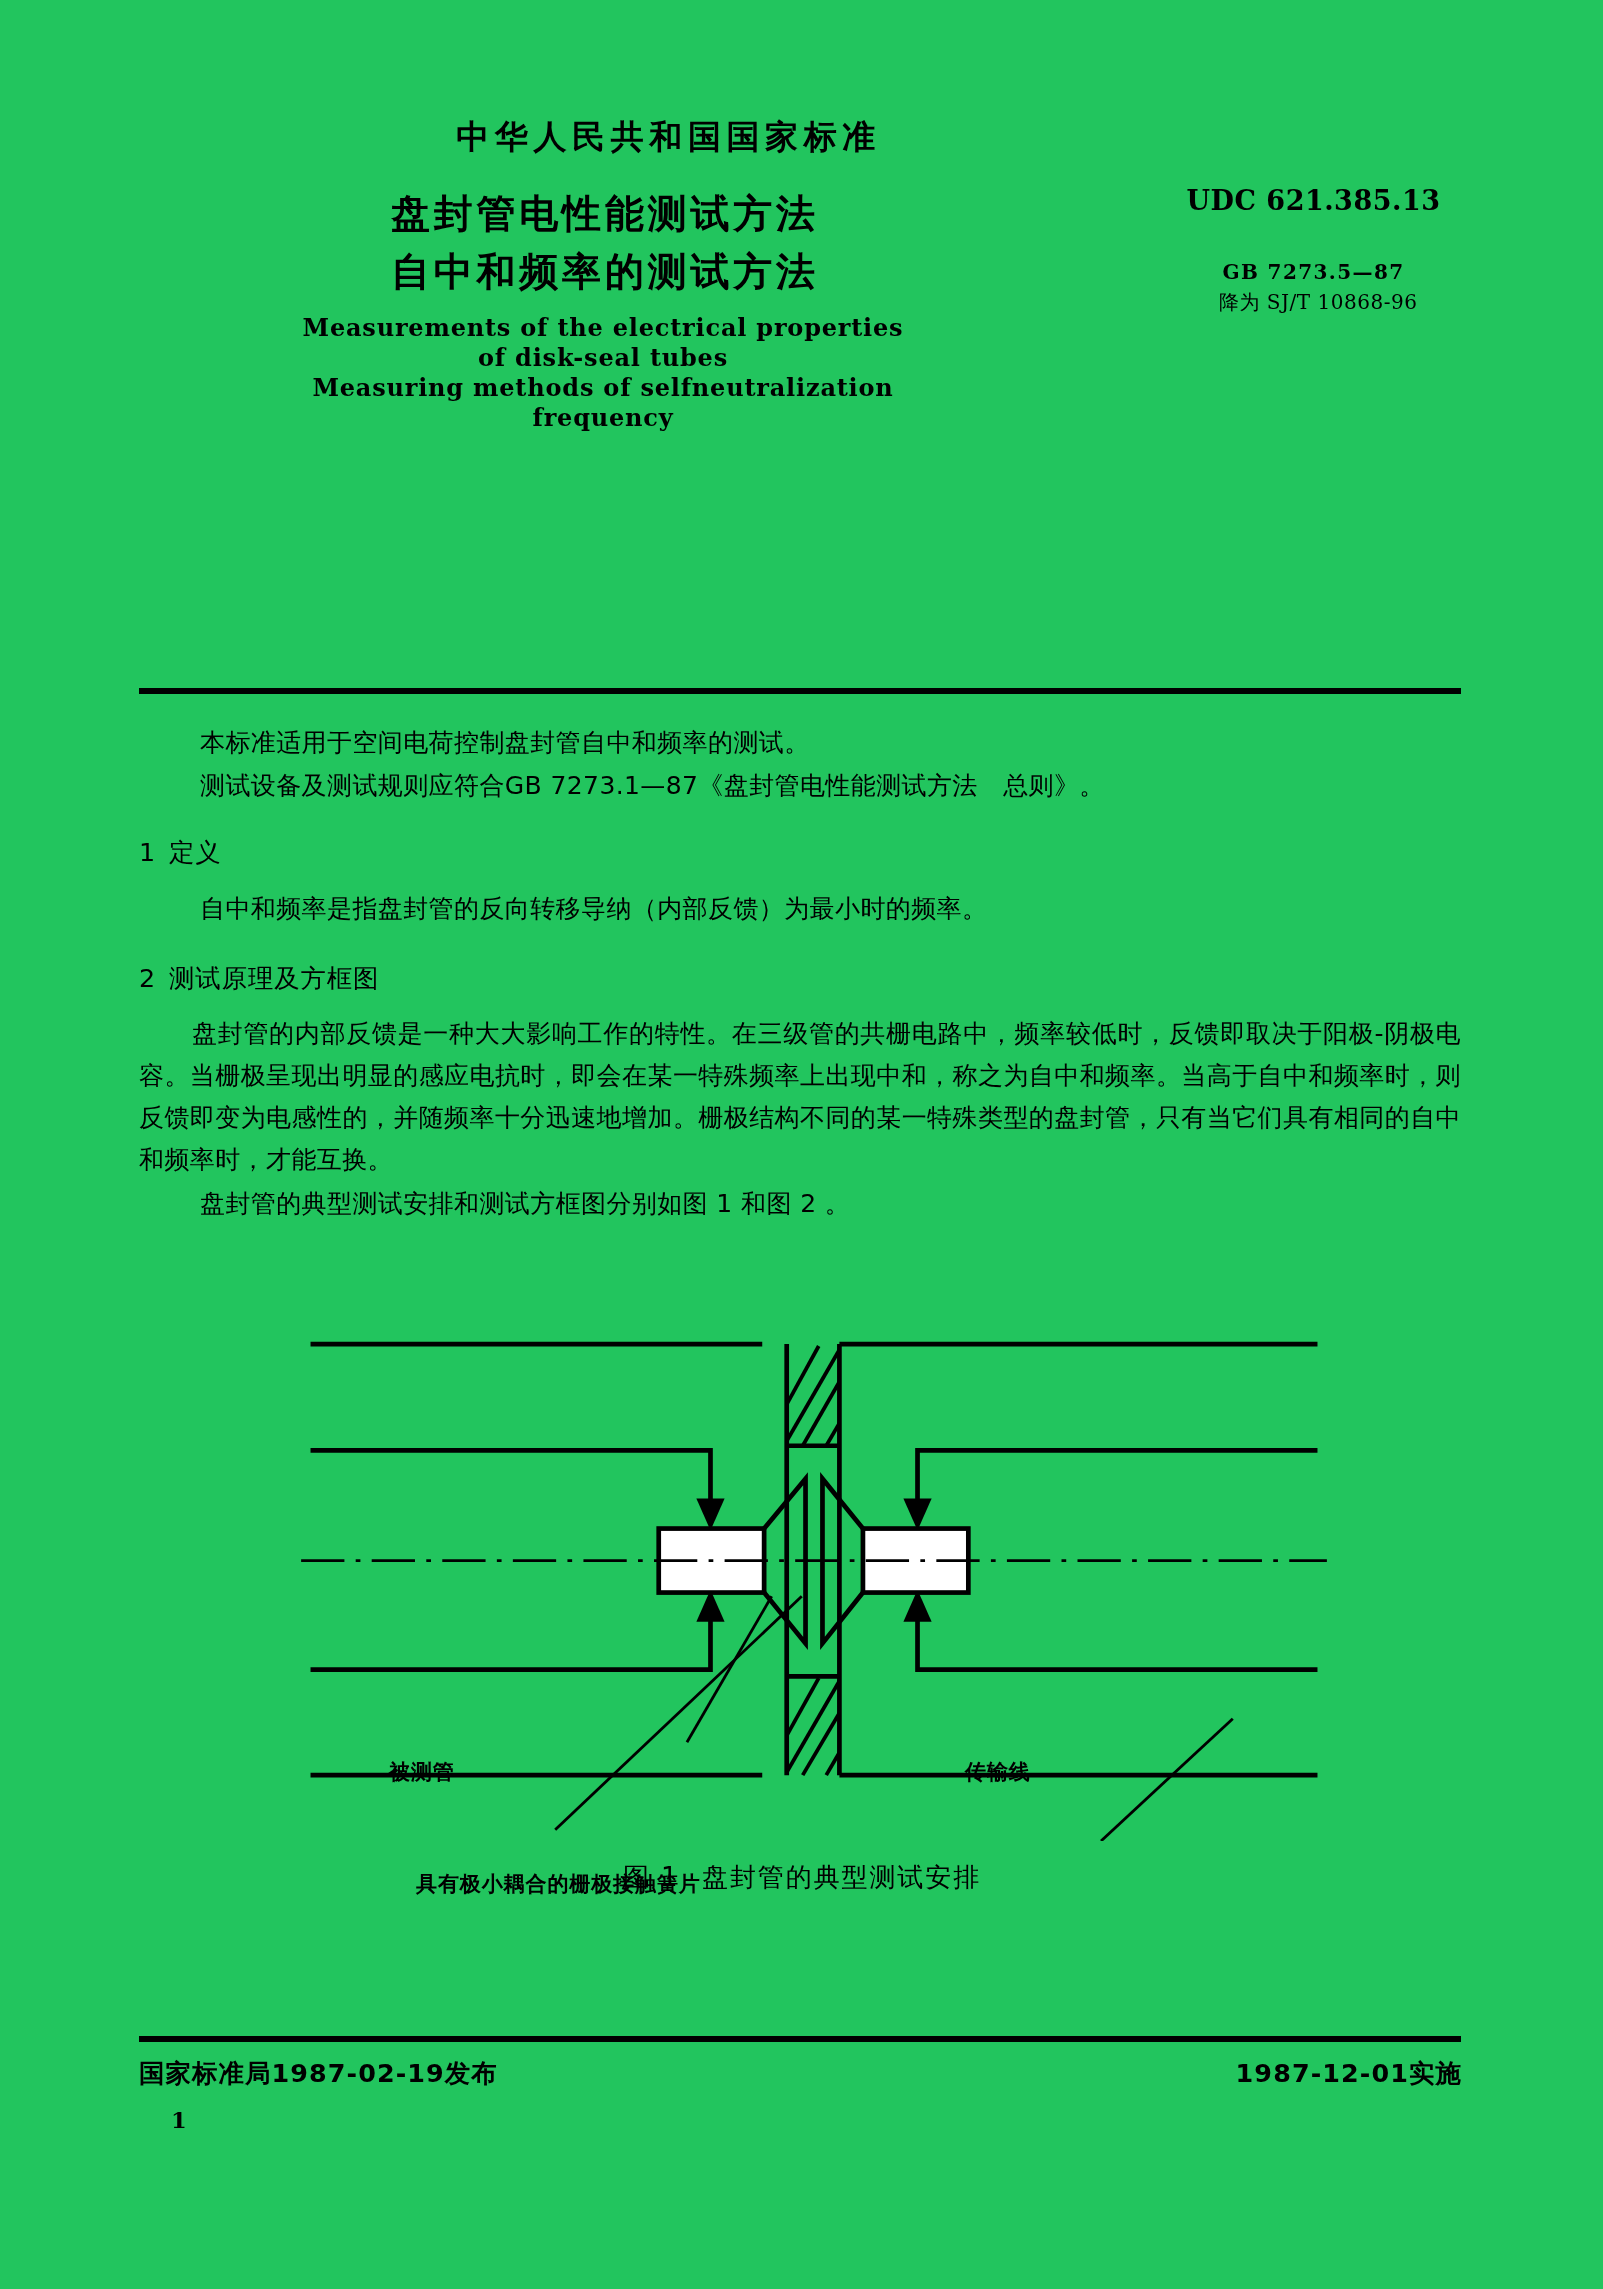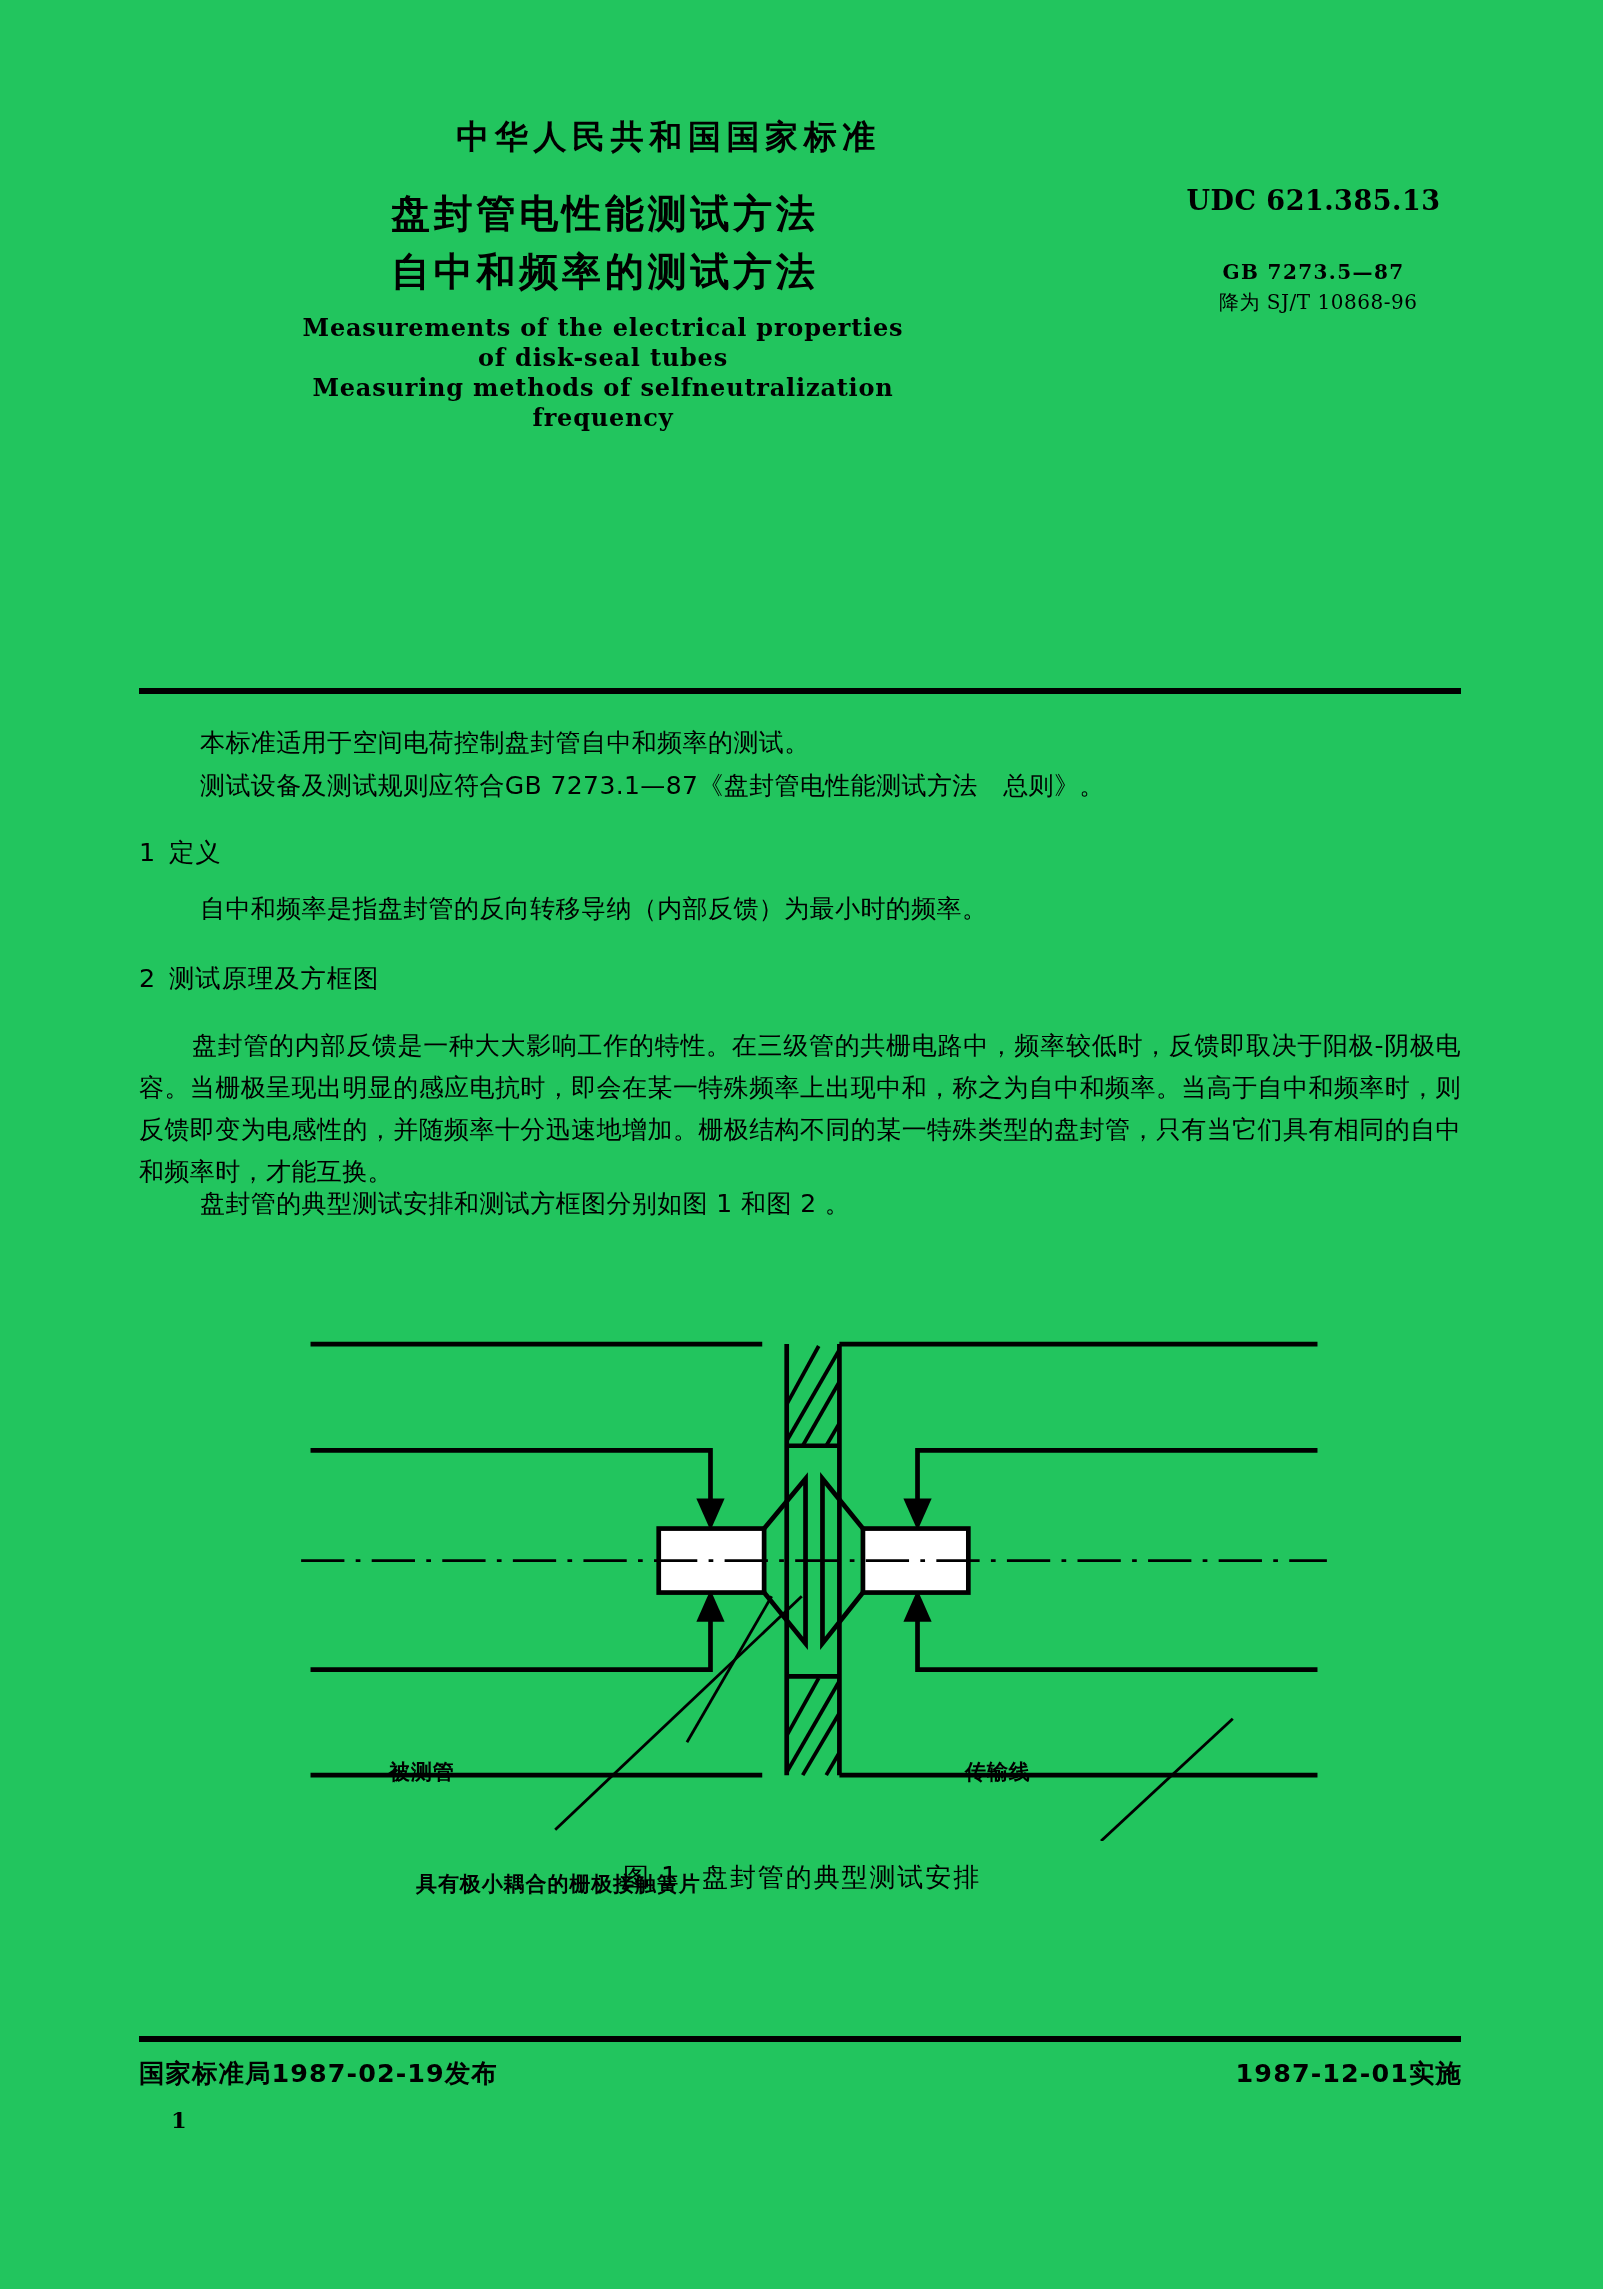--- a/index.html
+++ b/index.html
@@ -241,21 +241,21 @@
     <div class="heading" style="left:139px; top:836px;">
       <span class="num">1</span><span>定义</span>
     </div>
 
     <div class="para" style="left:200px; top:888px; width:1262px;">自中和频率是指盘封管的反向转移导纳（内部反馈）为最小时的频率。</div>
 
     <div class="heading" style="left:139px; top:962px;">
       <span class="num">2</span><span>测试原理及方框图</span>
     </div>
 
-    <div class="para justify" style="left:139px; top:1013px; width:1322px; text-indent:53px;margin-top:12px;">盘封管的内部反馈是一种大大影响工作的特性。在三级管的共栅电路中，频率较低时，反馈即取决于阳极-阴极电容。当栅极呈现出明显的感应电抗时，即会在某一特殊频率上出现中和，称之为自中和频率。当高于自中和频率时，则反馈即变为电感性的，并随频率十分迅速地增加。栅极结构不同的某一特殊类型的盘封管，只有当它们具有相同的自中和频率时，才能互换。</div>
+    <div class="para justify" style="left:139px; top:1013px; width:1322px; text-indent:53px;">盘封管的内部反馈是一种大大影响工作的特性。在三级管的共栅电路中，频率较低时，反馈即取决于阳极-阴极电容。当栅极呈现出明显的感应电抗时，即会在某一特殊频率上出现中和，称之为自中和频率。当高于自中和频率时，则反馈即变为电感性的，并随频率十分迅速地增加。栅极结构不同的某一特殊类型的盘封管，只有当它们具有相同的自中和频率时，才能互换。</div>
 
     <div class="para" style="left:200px; top:1183px; width:1262px;">盘封管的典型测试安排和测试方框图分别如图 1 和图 2 。</div>
   </div>
 
   <div class="figure-area">
     <svg width="1064" height="527" viewBox="0 0 1130 560" xmlns="http://www.w3.org/2000/svg">
 
       <defs>
         <marker id="arrowdown" viewBox="0 0 12 12" refX="6" refY="11" markerWidth="11" markerHeight="11" orient="auto-start-reverse">
           <path d="M1,1 L11,1 L6,11 Z" fill="#000"></path>

